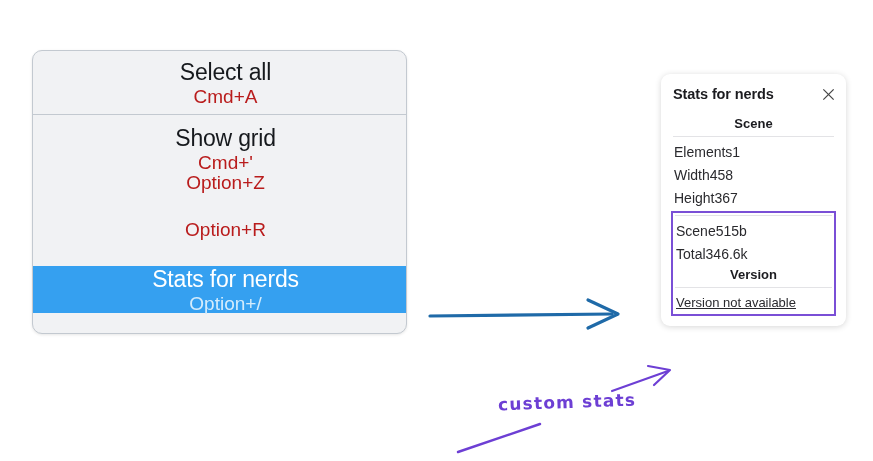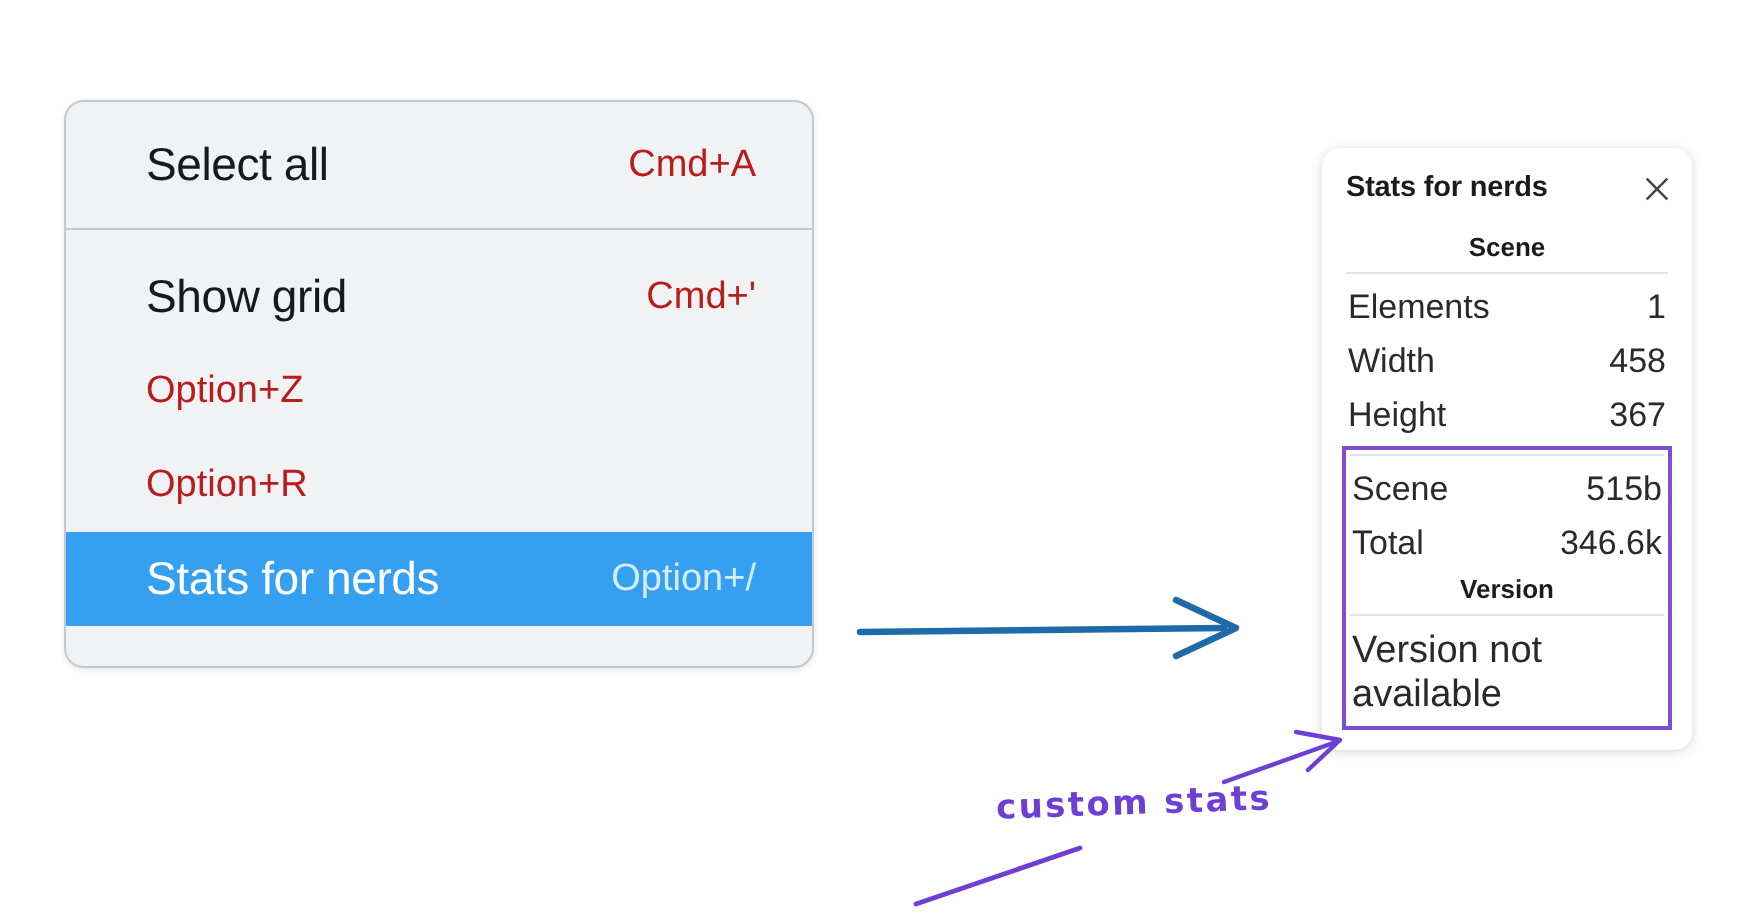--- a/index.html
+++ b/index.html
@@ -39,20 +39,21 @@
   .menu-section-bottom { padding-top: 10px; }
 
   .menu-item {
     display: flex;
     align-items: center;
     justify-content: space-between;
     height: 47px;
     padding: 0 28px 0 40px;
     box-sizing: border-box;
     cursor: default;
+    flex-direction: column;
   }
   .menu-item .label {
     font-size: 23px;
     color: #16191d;
     letter-spacing: -0.2px;
     white-space: nowrap;
   }
   .menu-item .shortcut {
     font-size: 19px;
     color: #b91c1c;
@@ -105,38 +106,39 @@
     color: #1b1b1f;
     padding: 2px 0 5px 0;
   }
   .section-rule {
     height: 1px;
     background: #e3e3e6;
     margin: 0 2px 3px 2px;
   }
   .stat-row {
     display: flex;
-    justify-content: space-between;
+    justify-content: flex-start;
     align-items: baseline;
-    font-size: 17px;
+    font-size: 14px;
     color: #2a2a2e;
     padding: 3.5px 3px;
   }
   .stat-row .val { font-variant-numeric: tabular-nums; }
 
   
   #custom-stats-box {
     border: 2px solid #7a4fd6;
     margin: 2px 0 0 0;
     padding: 2px 0 2px 0;
   }
   .note-text {
-    font-size: 19px;
+    font-size: 13px;
     color: #2a2a2e;
     padding: 4px 3px 2px 3px;
+    text-decoration: underline;
   }
 
   
   #annotations {
     position: absolute;
     left: 0; top: 0;
     width: 873px; height: 461px;
     pointer-events: none;
   }
   #handwriting-label {

